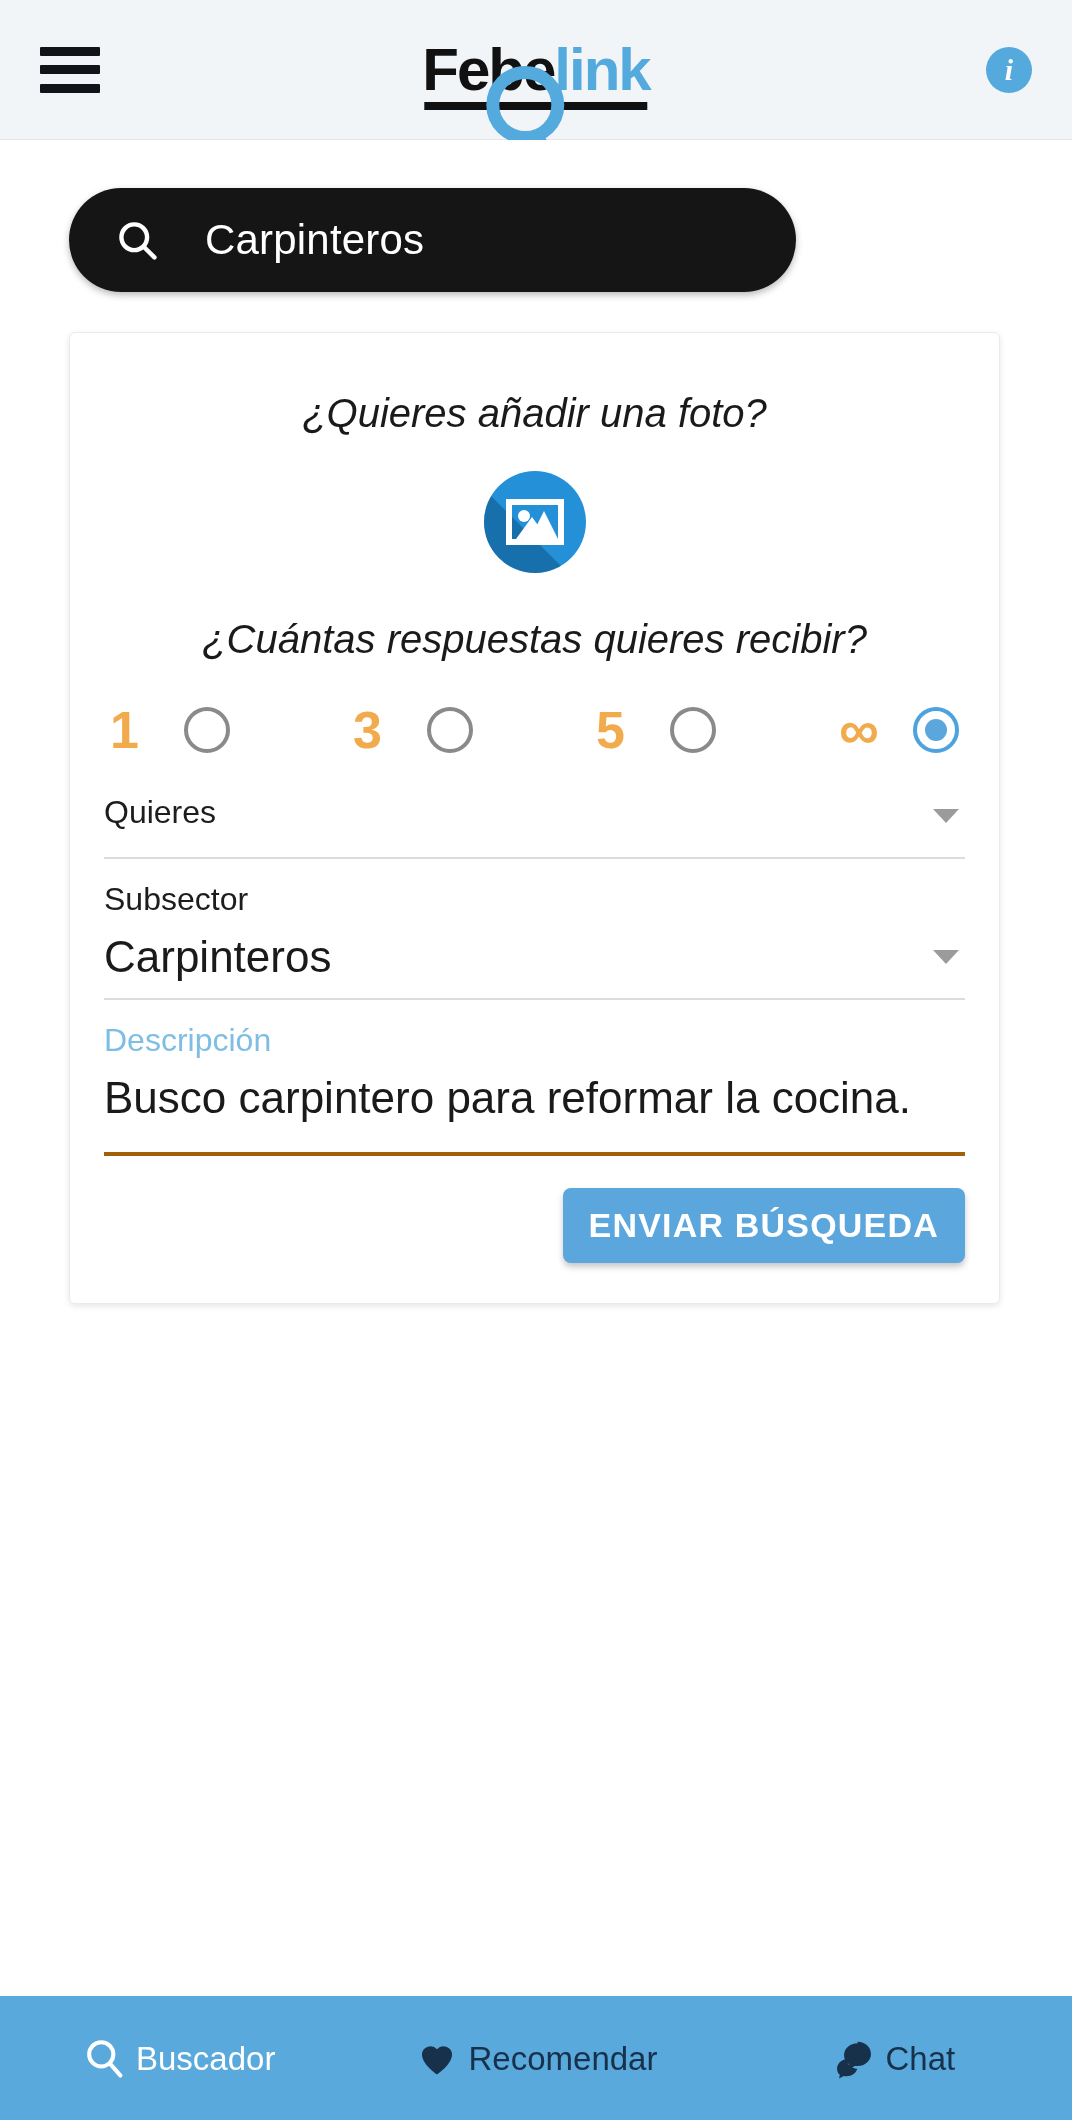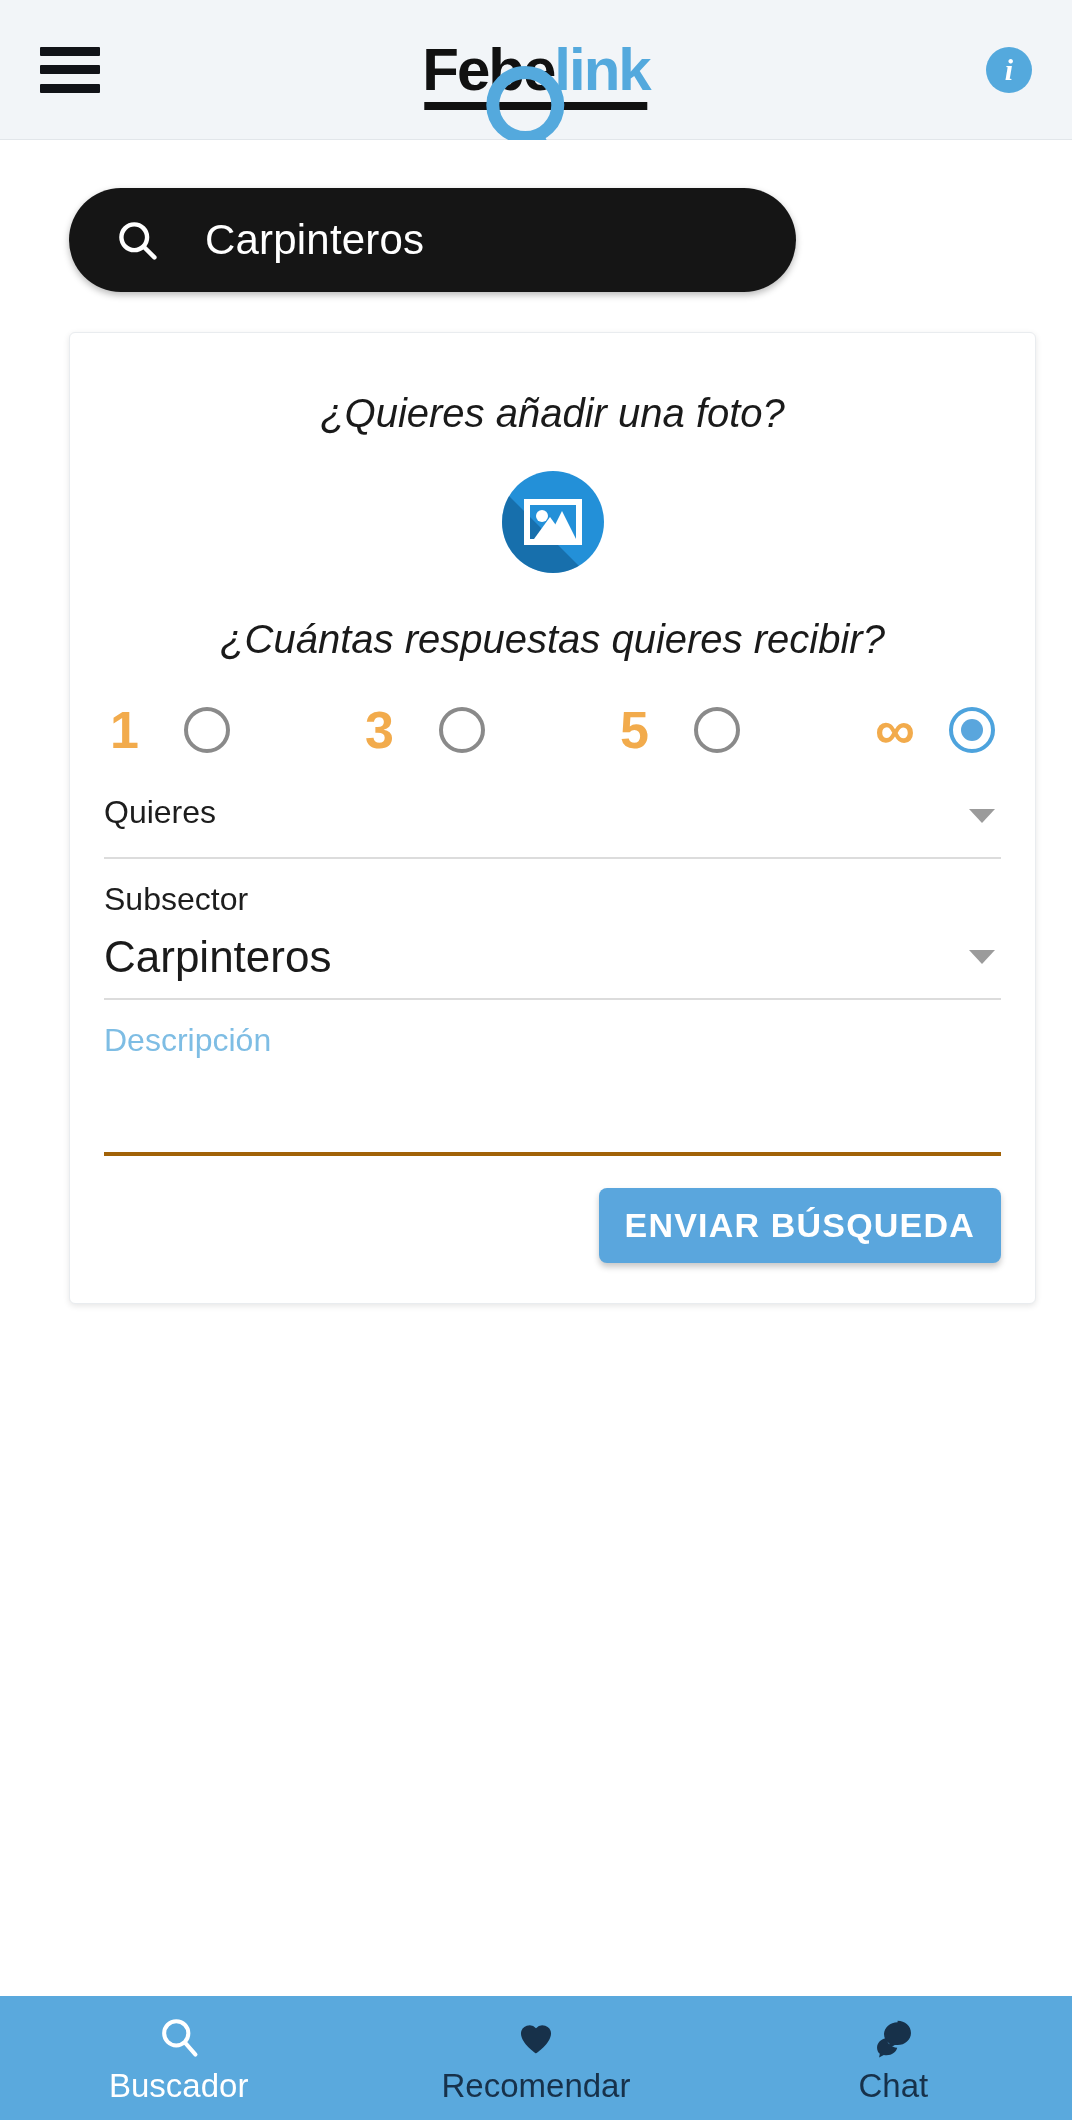--- a/index.html
+++ b/index.html
@@ -123,21 +123,21 @@
     flex: 0 0 auto;
     margin-right: 46px;
   }
   .search-value {
     color: #ffffff;
     font-size: 42px;
     letter-spacing: 0.2px;
   }
 
   .card {
-    margin: 40px 36px 0 52px;
+    margin: 40px 72px 0 52px;
     background: #ffffff;
     border: 1px solid #e9ecef;
     border-radius: 6px;
     box-shadow: 0 2px 6px rgba(0,0,0,0.10);
     padding: 56px 34px 40px 34px;
   }
 
   .q-text {
     text-align: center;
     font-style: italic;
@@ -295,21 +295,21 @@
   .bottomnav {
     flex: 0 0 auto;
     height: 124px;
     background: #5aa9dd;
     display: flex;
     align-items: center;
   }
   .nav-item {
     flex: 1 1 0;
     display: flex;
-    flex-direction: column;
+    flex-direction: row;
     align-items: center;
     justify-content: center;
     gap: 10px;
     cursor: pointer;
   }
   .nav-label {
     font-size: 33px;
     line-height: 1;
   }
   .nav-item.active .nav-label { color: #ffffff; }
@@ -395,20 +395,21 @@
       </div>
 
       <div class="field">
         <div class="field-label">Subsector</div>
         <div class="field-value">Carpinteros</div>
         <span class="caret"></span>
       </div>
 
       <div class="field textarea">
         <div class="field-label blue">Descripción</div>
+        <div class="field-value">Busco carpintero para reformar la cocina.</div>
       </div>
 
       <div class="submit-row">
         <button class="submit-btn">ENVIAR BÚSQUEDA</button>
       </div>
 
     </div>
   </div>
 
   <div class="bottomnav">

